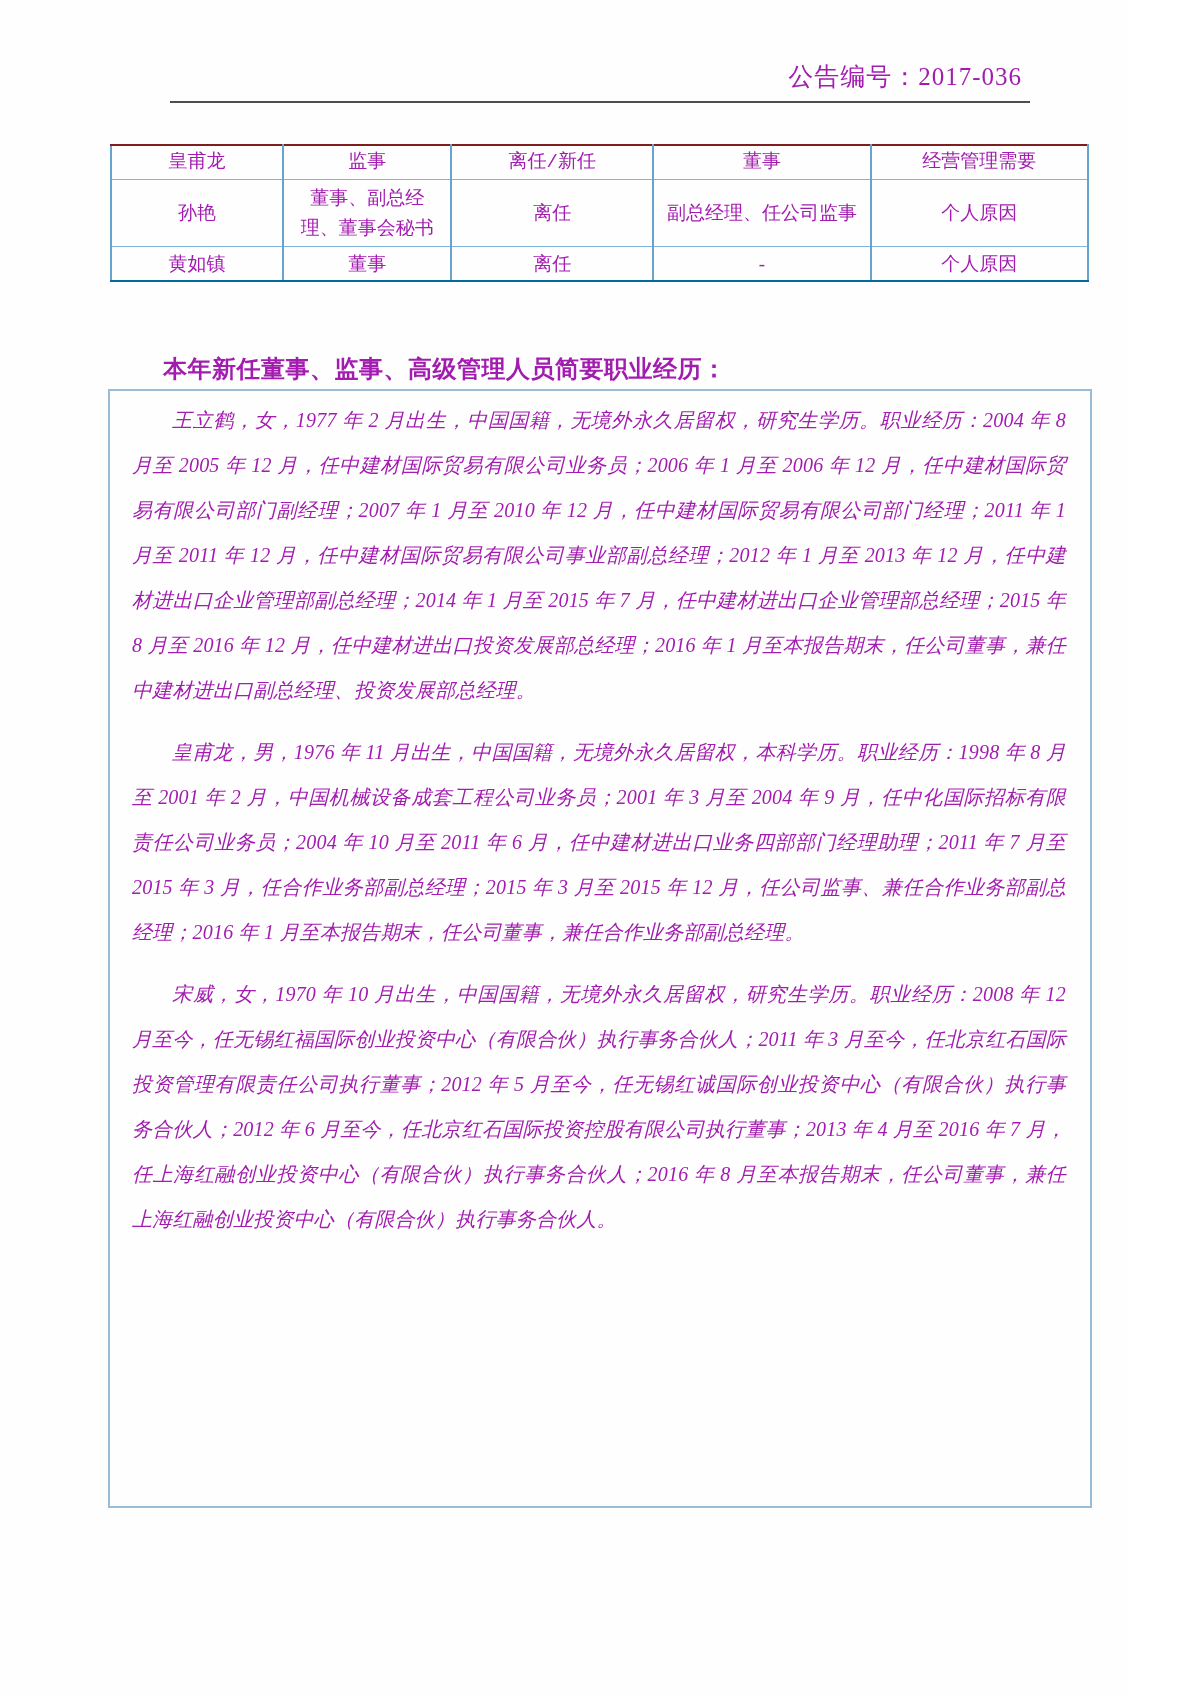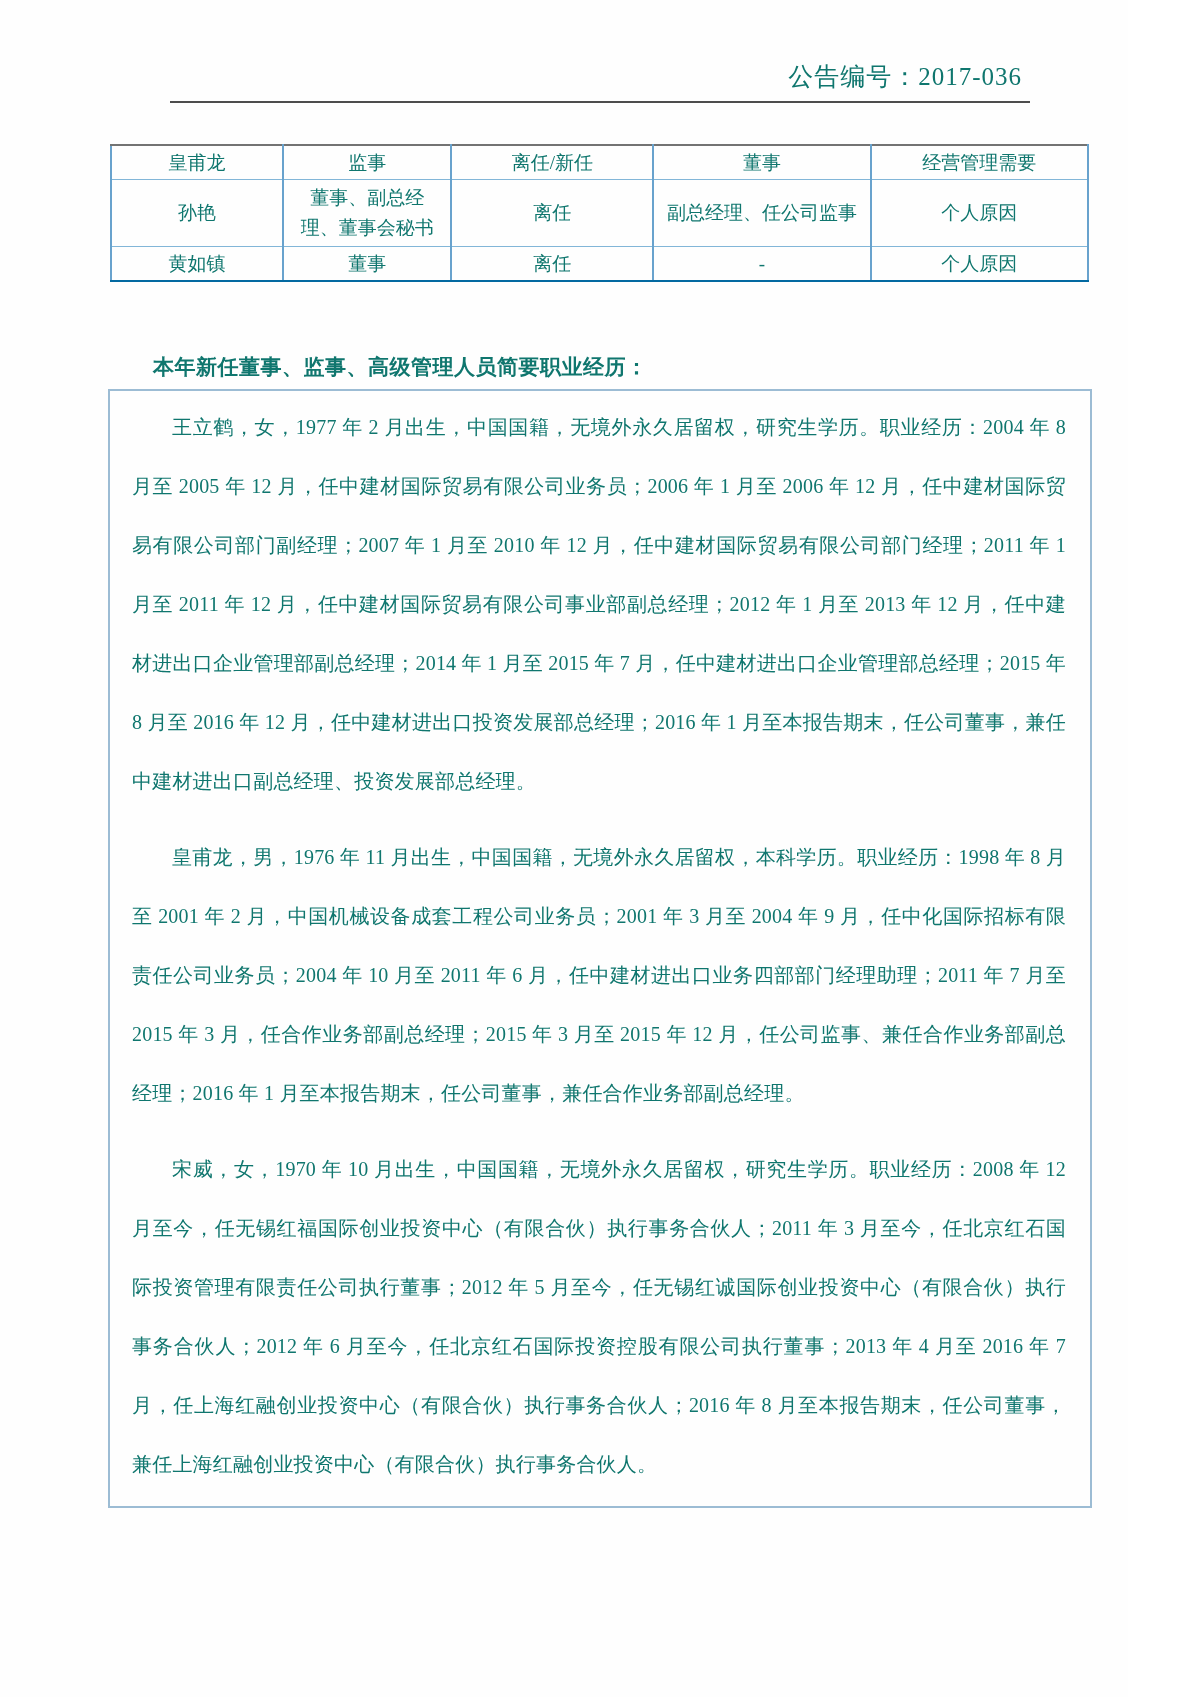--- a/index.html
+++ b/index.html
@@ -6,21 +6,21 @@
     margin: 0;
     padding: 0;
     background: #ffffff;
   }
   .page {
     position: relative;
     width: 1128px;
     height: 1697px;
     background: #fefefe;
     font-family: "Liberation Serif", "DejaVu Serif", serif;
-    color: #0f766e;
+    color: #a21caf;
     overflow: hidden;
   }
   .announce-no {
     position: absolute;
     top: 60px;
     left: 0;
     width: 1022px;
     text-align: right;
     font-size: 25px;
     letter-spacing: 1px;
@@ -48,55 +48,56 @@
     border-right: 2px solid #68a2cd;
     border-top: 1px solid #82b6d8;
     border-bottom: 1px solid #82b6d8;
     text-align: center;
     vertical-align: middle;
     padding: 3px 8px;
     line-height: 27px;
     height: 26px;
     overflow: hidden;
   }
-  .change-table tr:first-child td { border-top: 2px solid #737373; }
+  .change-table tr:first-child td { border-top: 2px solid #7f1d1d; font-family: Liberation Mono, monospace; }
   .change-table tr:last-child td { border-bottom: 2px solid #0369a1; }
   .col-name   { width: 168px; }
   .col-prior  { width: 164px; }
   .col-change { width: 197px; }
   .col-newpos { width: 212px; }
   .col-reason { width: 212px; }
   .row-tall td { height: 60px; line-height: 30px; }
   .section-heading {
     position: absolute;
     top: 353px;
-    left: 153px;
-    font-size: 21px;
+    left: 163px;
+    font-size: 24px;
     font-weight: bold;
     letter-spacing: 0.5px;
   }
   .bio-box {
     position: absolute;
     top: 389px;
     left: 108px;
     width: 984px;
     height: 1119px;
     box-sizing: border-box;
     border: 2px solid #9cbcd4;
     padding: 7px 24px 0 22px;
     overflow: hidden;
     background: #fefefe;
   }
   .bio-box p {
     margin: 0 0 17px 0;
     font-size: 20px;
-    line-height: 59px;
+    line-height: 45px;
     text-align: justify;
     text-indent: 2em;
     letter-spacing: 0.2px;
+    font-style: italic;
   }
 </style>
 </head>
 <body>
 
 <div class="page">
 
   <div class="announce-no">公告编号：2017-036</div>
 
   <div class="header-rule"></div>

